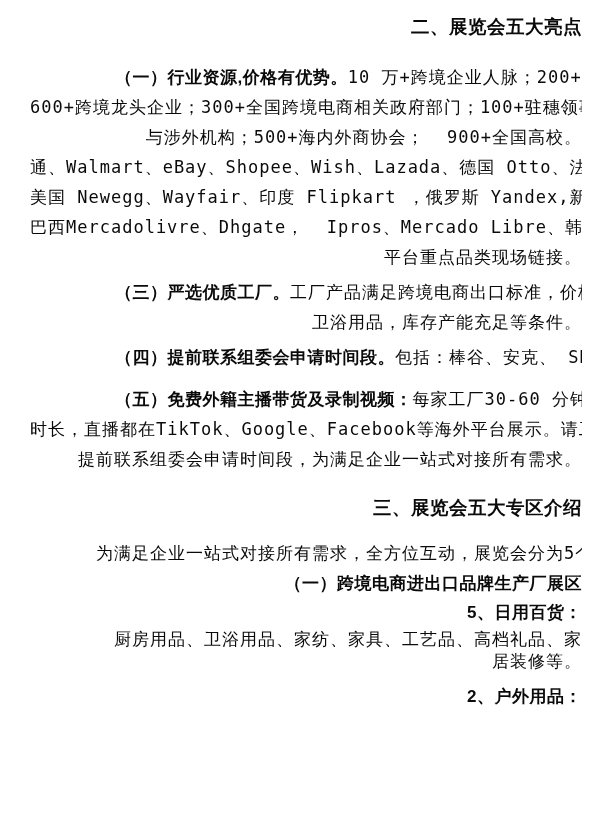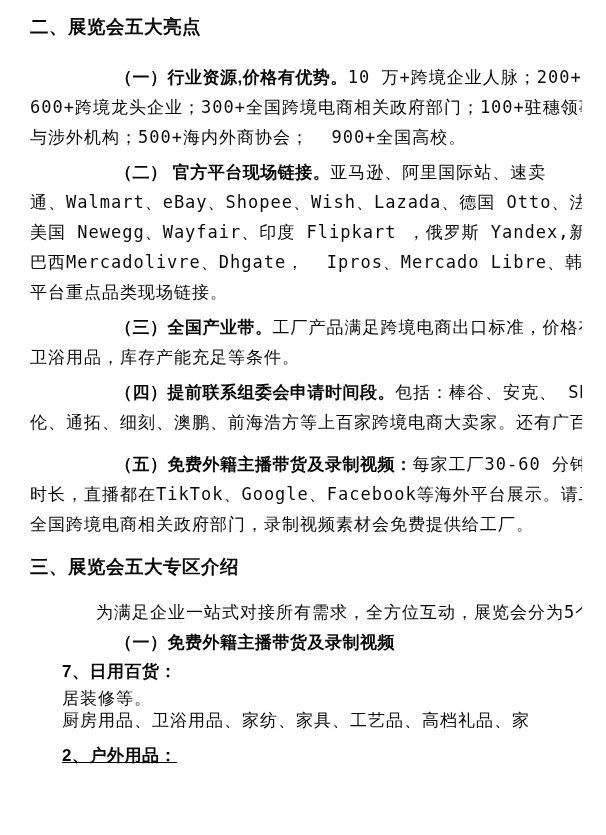--- a/index.html
+++ b/index.html
@@ -10,20 +10,21 @@
   .page {
     position: relative;
     width: 606px;
     height: 835px;
     margin: 0 auto;
     background: #ffffff;
     box-sizing: border-box;
     padding: 12px 24px 4px 30px;
     overflow: hidden;
     color: #0a0a0a;
+    text-align: right;
   }
   .ln {
     height: 30px;
     line-height: 30px;
     font-size: 17px;
     letter-spacing: 1px;
     white-space: pre;
     overflow: hidden;
     font-family: "DejaVu Sans Mono", "Liberation Mono", monospace;
     color: #0a0a0a;
@@ -51,45 +52,43 @@
     font-weight: bold;
     font-family: "Liberation Sans", "DejaVu Sans", sans-serif;
   }
   
   .tight  { height: 22px; line-height: 22px; }
   
   .gap-h1  { margin-top: 20px; }  
   .gap-h1b { margin-top: 15px; }
   .gap-p   { margin-top: 5px; }   
   .gap-lg  { margin-top: 12px; }  
-  .gap-sec { margin-top: 13px; }  
-  .gap-p2  { margin-top: 10px; text-decoration: underline; }  
+  .gap-sec { margin-top: 19px; }  
+  .gap-p2  { margin-top: 10px; }  
 </style>
 </head>
 <body>
 
 <div class="page">
   <main>
       <div class="ln h1"><span class="b">二、展览会五大亮点</span></div>
       <div class="ln lead gap-h1"><span class="b">（一）行业资源,价格有优势。</span><span>10 万+跨境企业人脉；200+全国产业带；</span></div>
       <div class="ln"><span>600+跨境龙头企业；300+全国跨境电商相关政府部门；100+驻穗领事馆</span></div>
       <div class="ln"><span>与涉外机构；500+海内外商协会；  900+全国高校。</span></div>
-      <div class="ln lead gap-p"><span class="b">（二） 官方平台现场链接。</span><span>亚马逊、阿里国际站、速卖</span></div>
       <div class="ln"><span>通、Walmart、eBay、Shopee、Wish、Lazada、德国 Otto、法国Cdiscount、</span></div>
       <div class="ln"><span>美国 Newegg、Wayfair、印度 Flipkart ，俄罗斯 Yandex,新西兰Trademe，</span></div>
       <div class="ln"><span>巴西Mercadolivre、Dhgate，  Ipros、Mercado Libre、韩国 Coupang 等</span></div>
       <div class="ln"><span>平台重点品类现场链接。</span></div>
-      <div class="ln lead gap-p"><span class="b">（三）全国产业带。</span><span>工厂产品满足跨境电商出口标准，价格有优势，</span></div>
+      <div class="ln lead gap-p"><span class="b">（三）严选优质工厂。</span><span>工厂产品满足跨境电商出口标准，价格有优势，</span></div>
       <div class="ln"><span>卫浴用品，库存产能充足等条件。</span></div>
       <div class="ln lead gap-p"><span class="b">（四）提前联系组委会申请时间段。</span><span>包括：棒谷、安克、 SHEIN、百</span></div>
-      <div class="ln"><span>伦、通拓、细刻、澳鹏、前海浩方等上百家跨境电商大卖家。还有广百</span></div>
       <div class="ln lead gap-lg"><span class="b">（五）免费外籍主播带货及录制视频：</span><span>每家工厂30-60 分钟带货</span></div>
       <div class="ln"><span>时长，直播都在TikTok、Google、Facebook等海外平台展示。请工厂</span></div>
-      <div class="ln"><span>全国跨境电商相关政府部门，录制视频素材会免费提供给工厂。</span></div>
+      <div class="ln"><span>提前联系组委会申请时间段，为满足企业一站式对接所有需求。</span></div>
       <div class="ln h1 gap-sec"><span class="b">三、展览会五大专区介绍</span></div>
       <div class="ln indent2 gap-h1b"><span>为满足企业一站式对接所有需求，全方位互动，展览会分为5个专</span></div>
-      <div class="ln lead"><span class="b">（一）免费外籍主播带货及录制视频</span></div>
-      <div class="ln subh"><span class="b">7、日用百货：</span></div>
+      <div class="ln lead"><span class="b">（一）跨境电商进出口品牌生产厂展区</span></div>
+      <div class="ln subh"><span class="b">5、日用百货：</span></div>
+      <div class="ln sub tight"><span>厨房用品、卫浴用品、家纺、家具、工艺品、高档礼品、家</span></div>
       <div class="ln sub tight"><span>居装修等。</span></div>
-      <div class="ln sub tight"><span>厨房用品、卫浴用品、家纺、家具、工艺品、高档礼品、家</span></div>
       <div class="ln subh gap-p2"><span class="b">2、户外用品：</span></div>
     </main>
 </div>
 
 </body></html>

